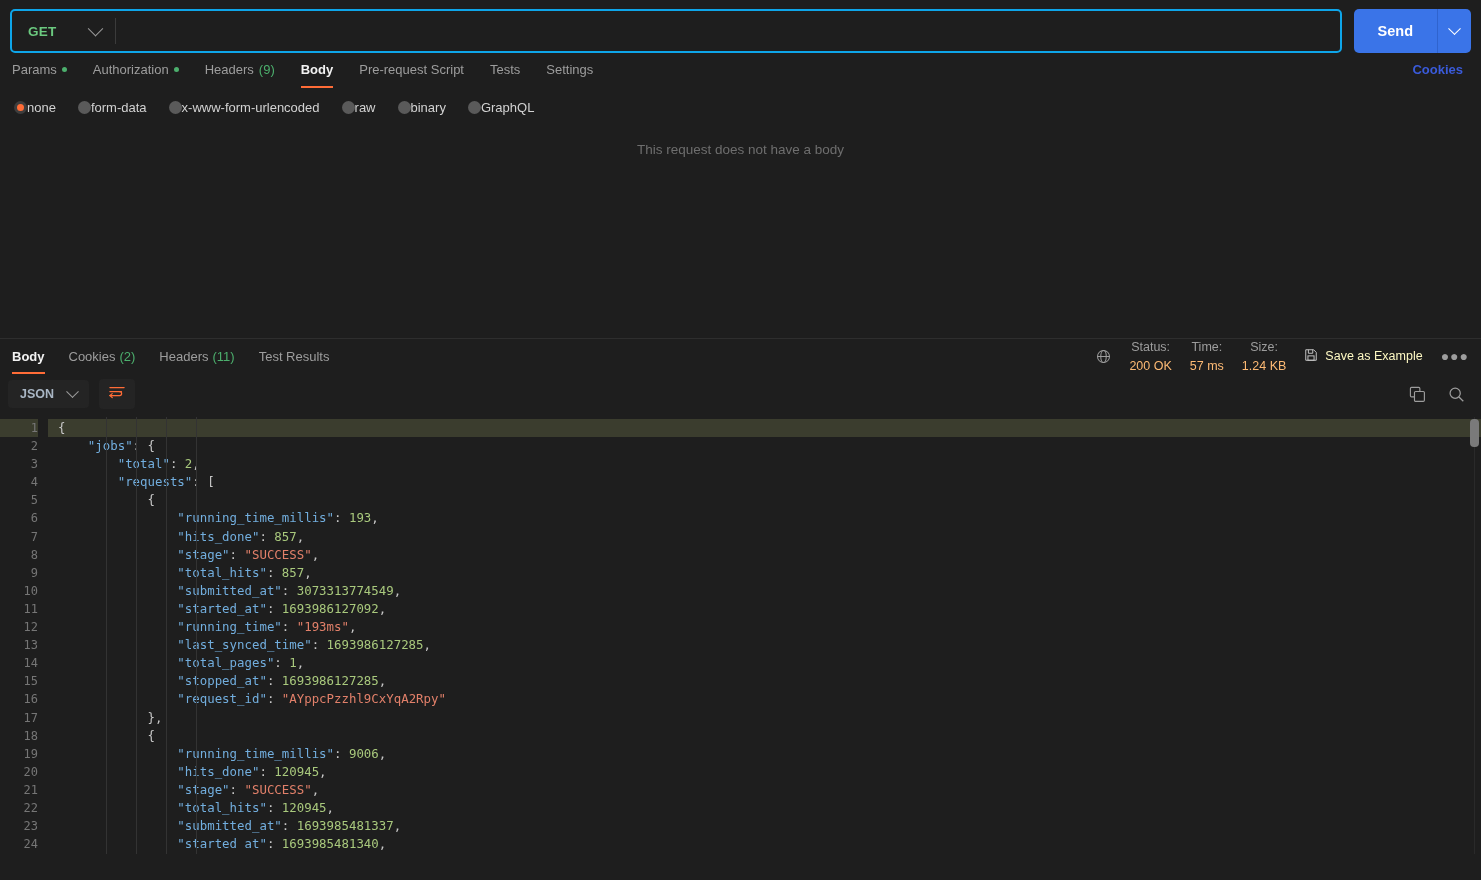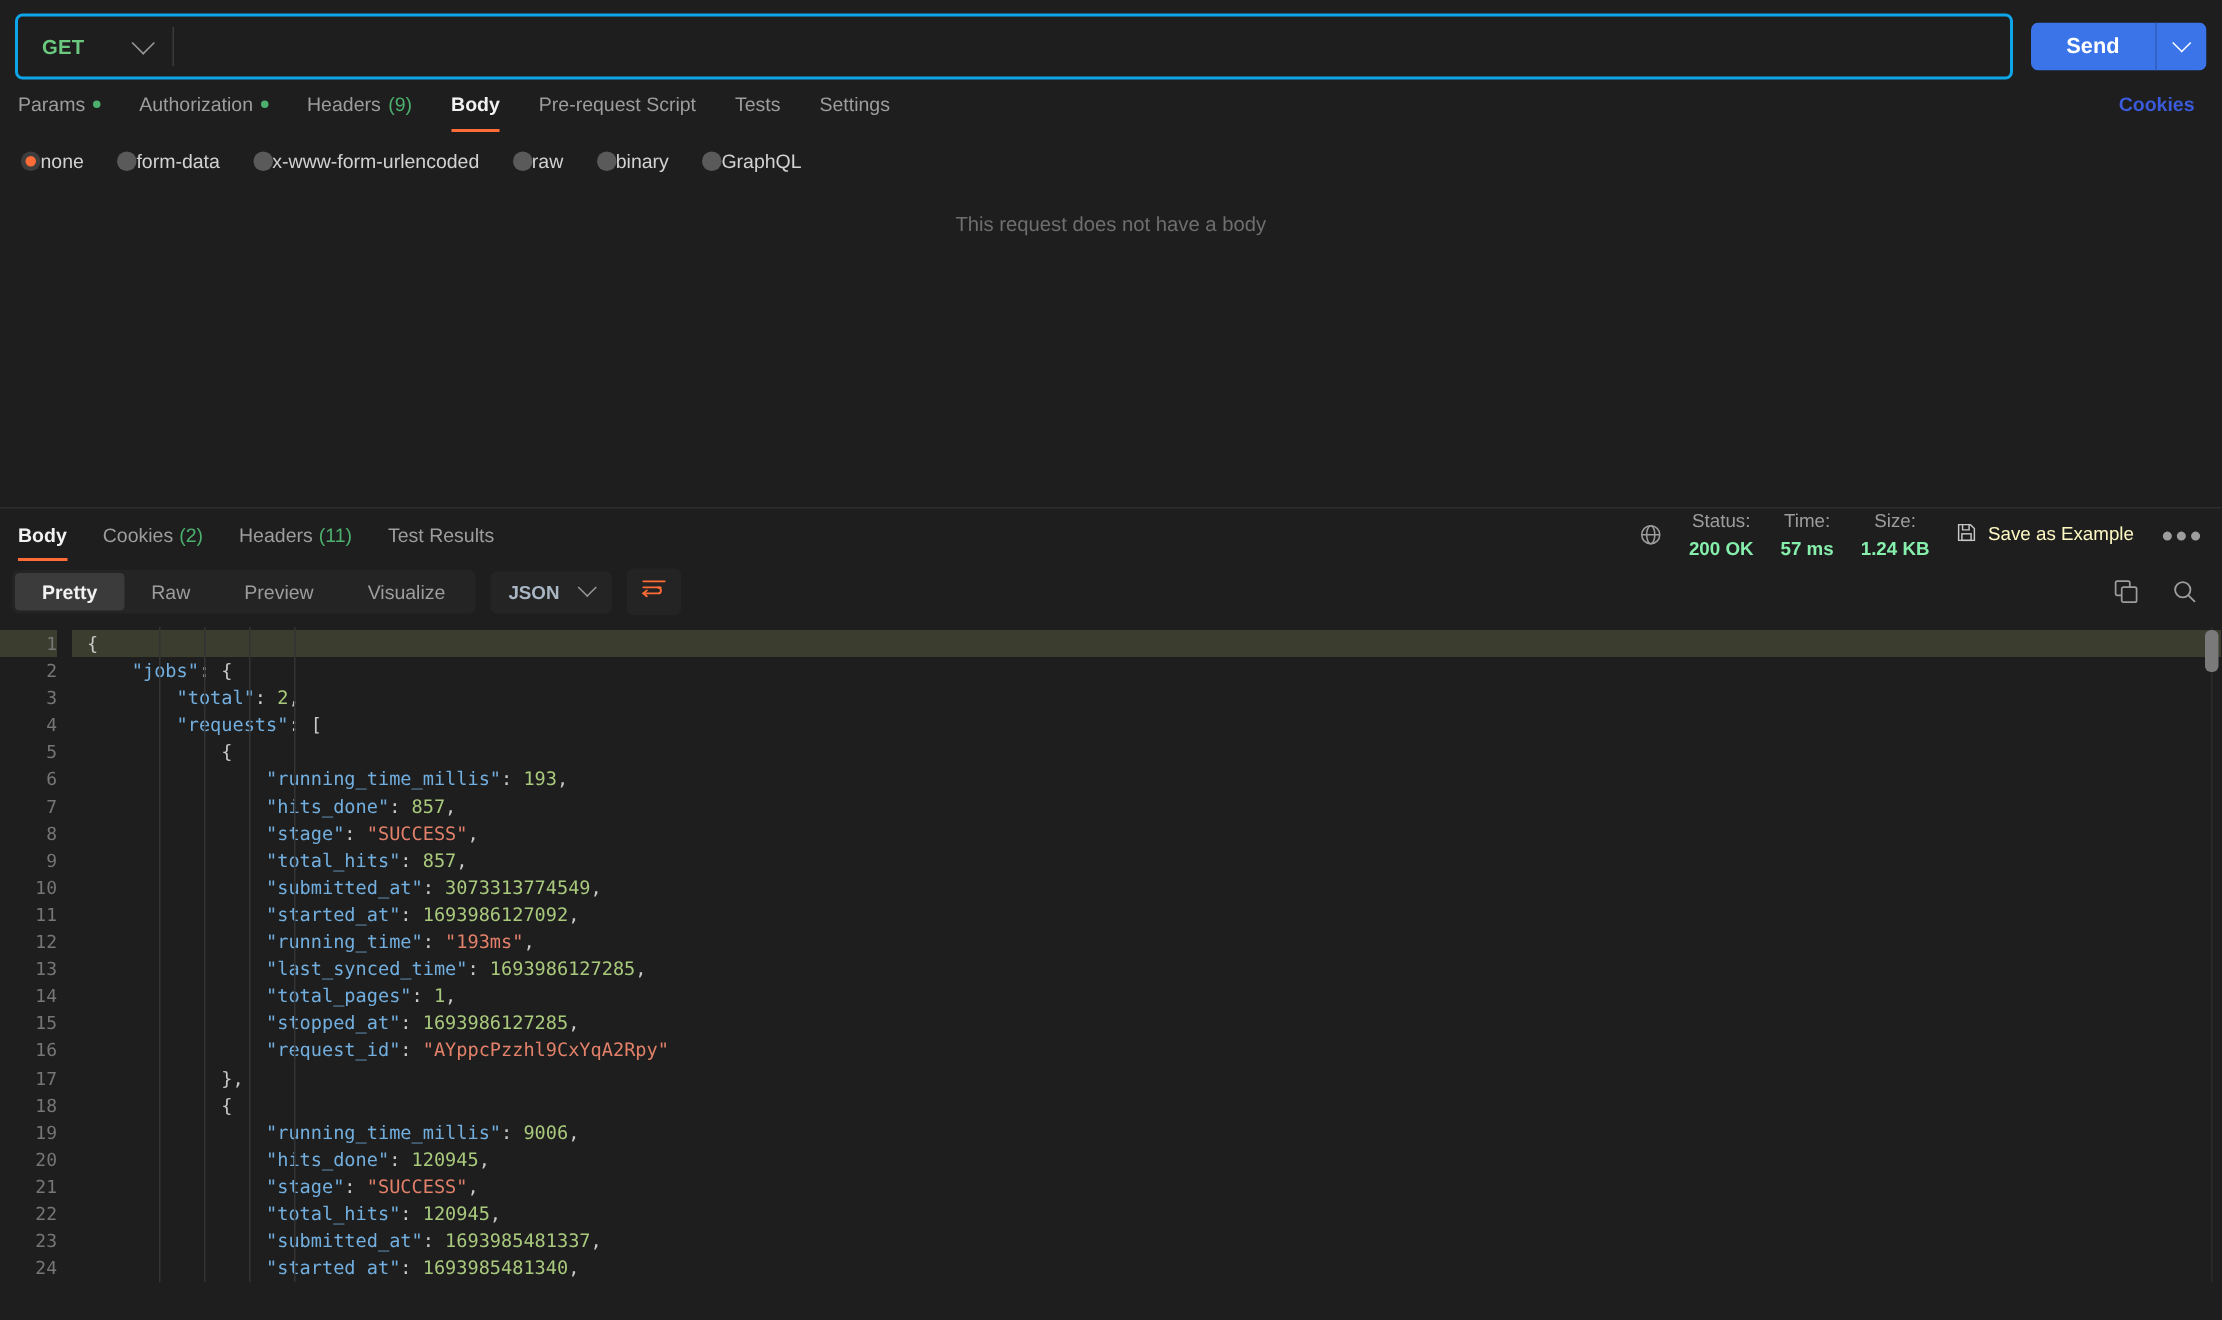--- a/index.html
+++ b/index.html
@@ -48,21 +48,21 @@
     flex: 1;
     border: none; outline: none; background: transparent;
     color: #e4e4e4;
     font-size: 13.5px;
     padding: 0 16px;
     font-family: "Liberation Sans", sans-serif;
   }
   .send-wrap {
     display: flex; align-items: stretch;
     margin-left: 12px;
-    height: 32px;
+    height: 44px;
     border-radius: 5px;
     overflow: hidden;
   }
   .send-btn {
     background: #3a74e8;
     color: #fff;
     border: none;
     font-size: 14.5px;
     font-weight: bold;
     padding: 0 24px;
@@ -168,21 +168,21 @@
     content: "";
     position: absolute; left: 0; right: 12px; bottom: -1px;
     height: 2px; background: #ff6c37;
   }
   .resp-meta {
     position: absolute; right: 12px;
     display: flex; align-items: center; gap: 18px;
     font-size: 12.5px; color: #9d9d9d;
   }
   .meta-item { display: flex; align-items: center; gap: 5px; white-space: nowrap; flex-direction: column; }
-  .meta-val { color: #86efac; font-weight: bold; }
+  .meta-val { color: #fdba74; font-weight: normal; }
   .meta-btn { display: flex; align-items: center; gap: 7px; color: #fef9c3; cursor: pointer; }
   .dots { letter-spacing: 1px; color: #9d9d9d; cursor: pointer; font-size: 14px; }
 
   
   .view-toolbar {
     display: flex; align-items: center;
     padding: 6px 12px 8px 8px;
     gap: 10px;
     position: relative;
   }
@@ -398,26 +398,20 @@
             <rect x="4.5" y="9" width="7" height="5"></rect>
         </svg>
       </span>
       <span>Save as Example</span>
     </span>
     <span class="dots">●●●</span>
   </div>
 </div>
 
 <div class="view-toolbar">
-  <div class="seg" id="view-modes">
-      <div class="seg-item active">Pretty</div>
-      <div class="seg-item">Raw</div>
-      <div class="seg-item">Preview</div>
-      <div class="seg-item">Visualize</div>
-    </div>
 
   <div class="fmt-select">
     <span>JSON</span>
     <span class="chev"></span>
   </div>
 
   <div class="wrap-btn">
     <span>
       <svg width="16" height="14" viewBox="0 0 18 14" fill="none" stroke="#ff6c37" stroke-width="1.4" stroke-linecap="round">
         <line x1="1" y1="2" x2="17" y2="2"></line>

